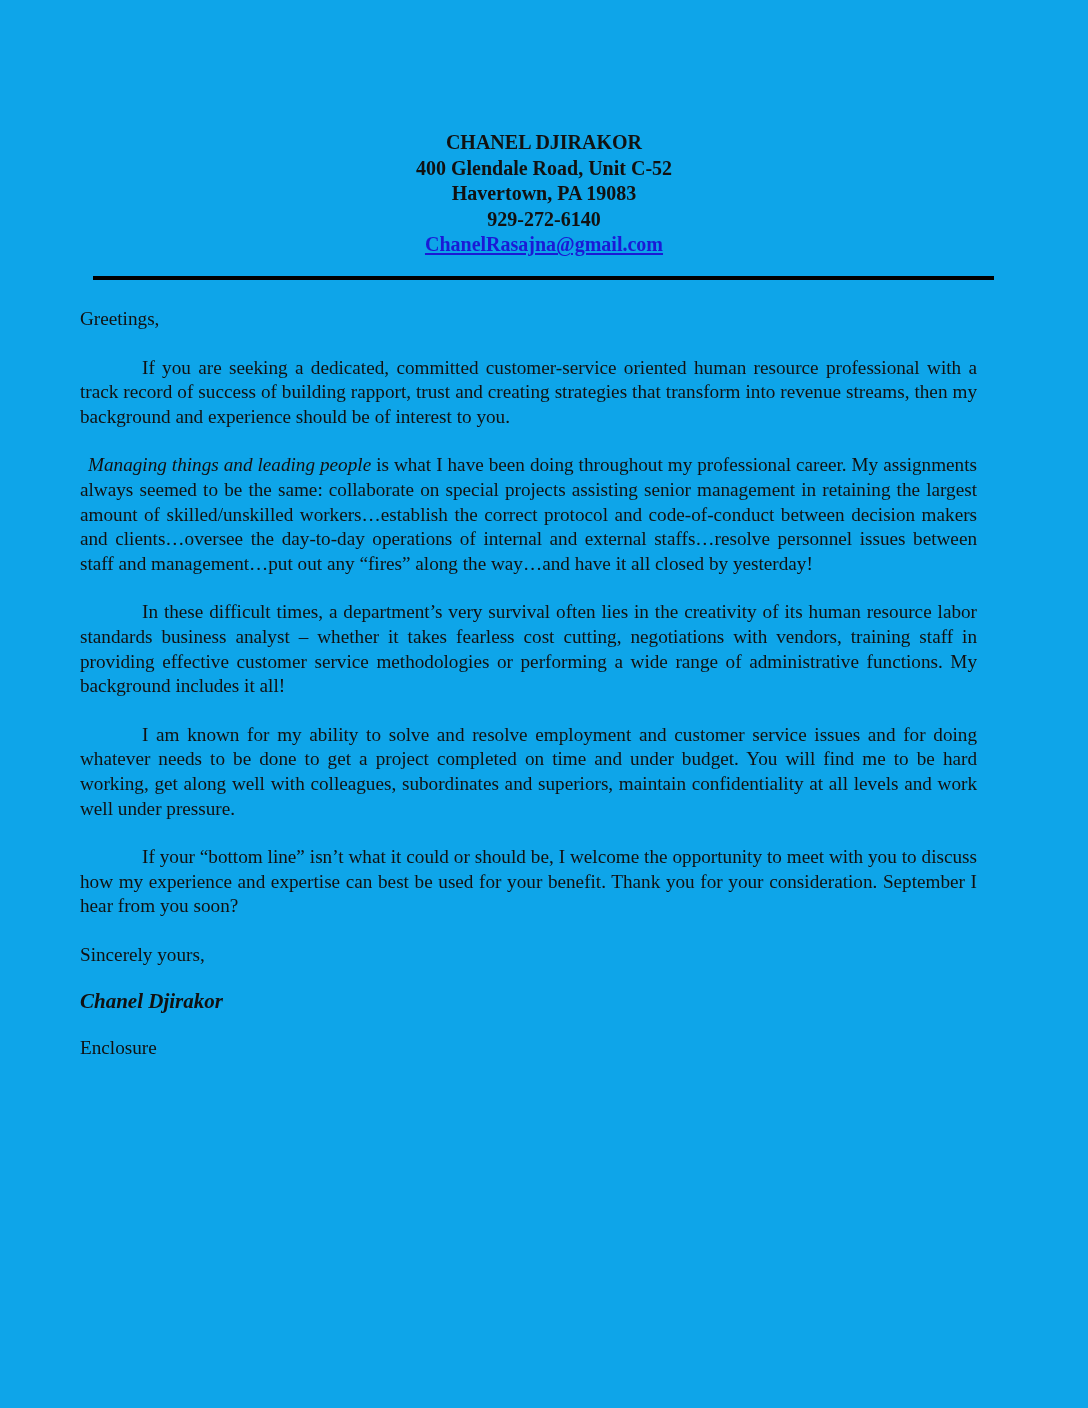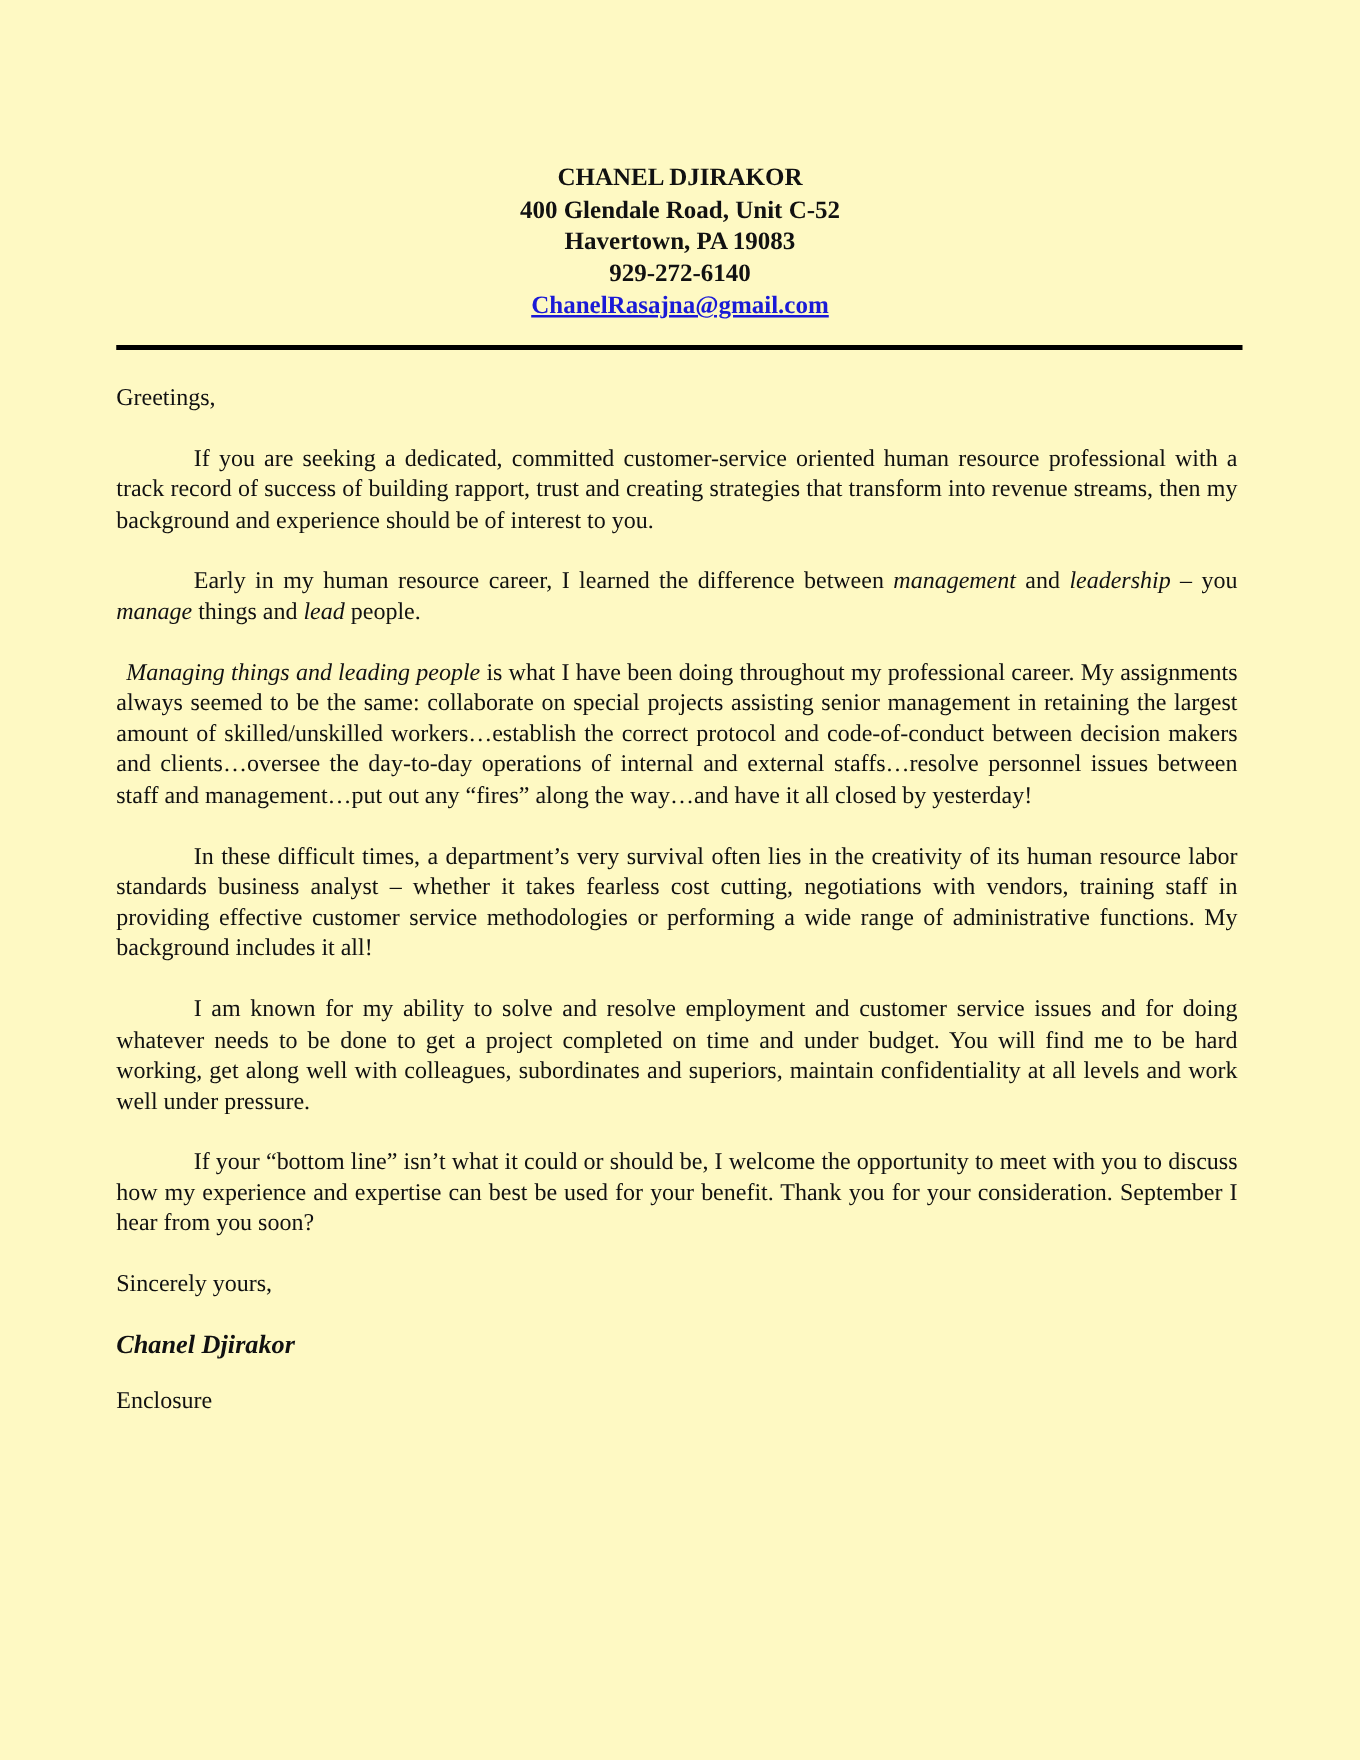--- a/index.html
+++ b/index.html
@@ -13,21 +13,21 @@
     position: relative;
     overflow: hidden;
     font-family: "Liberation Serif", "DejaVu Serif", serif;
     color: #111111;
   }
   .page {
     position: absolute;
     left: 0; top: 0;
     width: 1088px;
     height: 1408px;
-    background: #fef9c3;
+    background: #0ea5e9;
   }
   .header {
     position: absolute;
     left: 0;
     top: 130px;
     width: 1088px;
     text-align: center;
     font-weight: bold;
     font-size: 20px;
     line-height: 25.5px;
@@ -42,21 +42,21 @@
   .rule {
     position: absolute;
     left: 93px;
     top: 276px;
     width: 901px;
     height: 4px;
     background: #000000;
   }
   .body-text {
     position: absolute;
-    left: 93px;
+    left: 80px;
     top: 307px;
     width: 897px;
     font-size: 19.2px;
     line-height: 24.6px;
   }
   .p {
     margin: 0;
     text-align: justify;
     text-align-last: left;
   }
@@ -88,21 +88,20 @@
     </div>
   </div>
 
   <div class="rule"></div>
 
   <div class="body-text">
     <p class="p greeting">Greetings,</p>
 
     <p class="p indent gap">If you are seeking a dedicated, committed customer-service oriented human resource professional with a track record of success of building rapport, trust and creating strategies that transform into revenue streams, then my background and experience should be of interest to you.</p>
 
-    <p class="p indent gap"><span>Early in my human resource career, I learned the difference between </span><em class="it">management</em><span> and </span><em class="it">leadership</em><span> – you </span><em class="it">manage</em><span> things and </span><em class="it">lead</em><span> people.</span></p>
 
     <p class="p small-indent gap"><em class="it">Managing things and leading people</em><span> is what I have been doing throughout my professional career. My assignments always seemed to be the same: collaborate on special projects assisting senior management in retaining the largest amount of skilled/unskilled workers…establish the correct protocol and code-of-conduct between decision makers and clients…oversee the day-to-day operations of internal and external staffs…resolve personnel issues between staff and management…put out any “fires” along the way…and have it all closed by yesterday!</span></p>
 
     <p class="p indent gap">In these difficult times, a department’s very survival often lies in the creativity of its human resource labor standards business analyst – whether it takes fearless cost cutting, negotiations with vendors, training staff in providing effective customer service methodologies or performing a wide range of administrative functions. My background includes it all!</p>
 
     <p class="p indent gap">I am known for my ability to solve and resolve employment and customer service issues and for doing whatever needs to be done to get a project completed on time and under budget. You will find me to be hard working, get along well with colleagues, subordinates and superiors, maintain confidentiality at all levels and work well under pressure.</p>
 
     <p class="p indent gap">If your “bottom line” isn’t what it could or should be, I welcome the opportunity to meet with you to discuss how my experience and expertise can best be used for your benefit. Thank you for your consideration. September I hear from you soon?</p>
 
     <p class="p">Sincerely yours,</p>

